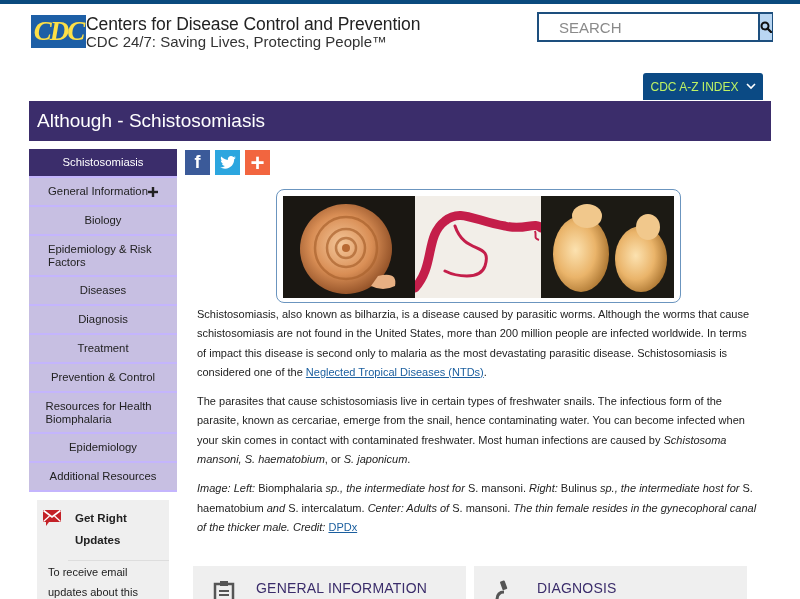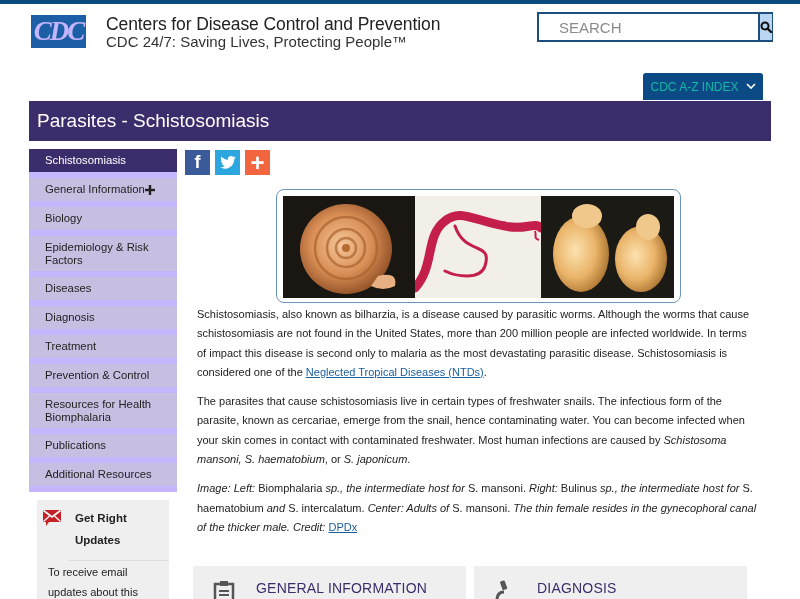--- a/index.html
+++ b/index.html
@@ -3,40 +3,40 @@
 <meta charset="utf-8">
 <style>
   * { box-sizing: border-box; margin: 0; padding: 0; }
   html, body { width: 800px; height: 599px; overflow: hidden; background: #fff; }
   body { font-family: "Liberation Sans", "DejaVu Sans", sans-serif; color: #222; position: relative; }
 
   .topbar { position: absolute; left: 0; top: 0; width: 800px; height: 4px; background: #0a4a7e; }
 
   
   .logo { position: absolute; left: 31px; top: 14px; display: flex; align-items: center; }
-  .logo-box { width: 55px; height: 33px; background: #1d5fa6; color: #c4b5fd; font-family: "Liberation Serif", serif; font-weight: bold; font-size: 27px; letter-spacing: -2px; line-height: 33px; text-align: center; font-style: italic; }
-  .logo-text { margin-left: 20px; }
+  .logo-box { width: 55px; height: 33px; background: #1d5fa6; color: #fde047; font-family: "Liberation Serif", serif; font-weight: bold; font-size: 27px; letter-spacing: -2px; line-height: 33px; text-align: center; font-style: italic; }
+  .logo-text { margin-left: 0; }
   .logo-title { font-size: 17.5px; color: #222; line-height: 20px; letter-spacing: -0.1px; }
   .logo-tag { font-size: 15px; color: #333; line-height: 13px; margin-top: 1px; }
 
   
   .search { position: absolute; left: 537px; top: 12px; width: 236px; height: 30px; border: 2px solid #1d4f7e; display: flex; }
   .search-input { flex: 1; border: none; outline: none; font-family: "Liberation Sans", sans-serif; font-size: 15px; color: #8a8a8a; padding-left: 20px; background: #fff; }
   .search-input::placeholder { color: #8a8a8a; }
   .search-btn { width: 30px; height: 26px; background: #b9d6f2; border-left: 2px solid #1d4f7e; display: flex; align-items: center; justify-content: center; cursor: pointer; }
 
   
-  .az { position: absolute; left: 643px; top: 73px; width: 120px; height: 27px; background: #0b4a84; color: #14b8a6; border-radius: 3px 3px 0 0; font-size: 12px; display: flex; align-items: center; justify-content: center; gap: 7px; cursor: pointer; }
+  .az { position: absolute; left: 643px; top: 73px; width: 120px; height: 27px; background: #0b4a84; color: #bef264; border-radius: 3px 3px 0 0; font-size: 12px; display: flex; align-items: center; justify-content: center; gap: 7px; cursor: pointer; }
 
   
   .titlebar { position: absolute; left: 29px; top: 101px; width: 742px; height: 40px; background: #3b2d6b; color: #fff; font-size: 19px; line-height: 40px; padding-left: 8px; }
 
   
   .sidebar { position: absolute; left: 29px; top: 149px; width: 148px; }
-  .side-item { background: #c7bfe2; color: #222; font-size: 11.3px; padding: 0 16px; border-bottom: 6px solid #c4b5fd; display: flex; align-items: center; justify-content: flex-start; cursor: pointer; line-height: 13px; }
+  .side-item { background: #c7bfe2; color: #222; font-size: 11.3px; padding: 0 5px; border-bottom: 2px solid #c4b5fd; display: flex; align-items: center; justify-content: center; cursor: pointer; line-height: 13px; }
   .side-item.active { background: #3b2d6b; color: #fff; }
   .side-item .plus { font-weight: bold; font-size: 15px; color: #222; }
 
   .email-box { position: absolute; left: 37px; top: 500px; width: 132px; height: 99px; background: #efefef; }
   .email-icon { position: absolute; left: 5px; top: 8px; }
   .email-title { position: absolute; left: 38px; top: 7px; font-size: 11.5px; font-weight: bold; color: #222; line-height: 22px; width: 80px; }
   .email-divider { position: absolute; left: 31px; top: 60px; width: 101px; height: 1px; background: #ddd; }
   .email-text { position: absolute; left: 11px; top: 62px; font-size: 11px; color: #222; line-height: 20px; width: 118px; }
 
   
@@ -90,21 +90,21 @@
   </div>
 </div>
 
 <div class="az">
   <span>CDC A-Z INDEX</span>
   <svg width="10" height="7" viewBox="0 0 10 7">
       <polyline points="1,1 5,5 9,1" fill="none" stroke="#fff" stroke-width="1.6"></polyline>
     </svg>
 </div>
 
-<div class="titlebar">Parasites - Schistosomiasis</div>
+<div class="titlebar">Although - Schistosomiasis</div>
 
 <nav class="sidebar">
   <div class="side-item active" style="height:29px">
     <span>Schistosomiasis</span>
   </div>
   <div class="side-item" style="height:29px">
     <span>General Information</span>
     <span class="plus">
       <svg width="10" height="10" viewBox="0 0 10 10">
           <rect x="3.8" y="0" width="2.4" height="10" fill="#222"></rect>
@@ -127,21 +127,21 @@
   <div class="side-item" style="height:29px">
     <span>Treatment</span>
   </div>
   <div class="side-item" style="height:29px">
     <span>Prevention &amp; Control</span>
   </div>
   <div class="side-item" style="height:41px">
     <span style="width:115px">Resources for Health Biomphalaria</span>
   </div>
   <div class="side-item" style="height:29px">
-    <span>Publications</span>
+    <span>Epidemiology</span>
   </div>
   <div class="side-item" style="height:29px">
     <span>Additional Resources</span>
   </div>
 </nav>
 
 <div class="email-box">
   <svg class="email-icon" width="20" height="20" viewBox="0 0 20 20">
     <path d="M1,2 L19,2 L19,14 L7,14 L4,18 L4,14 L1,14 Z" fill="#c32127"></path>
     <polyline points="1.5,2.5 10,9 18.5,2.5" fill="none" stroke="#fff" stroke-width="1.6"></polyline>

